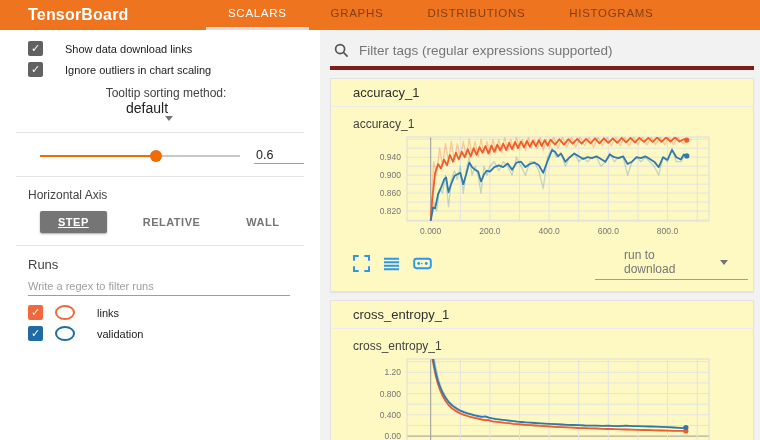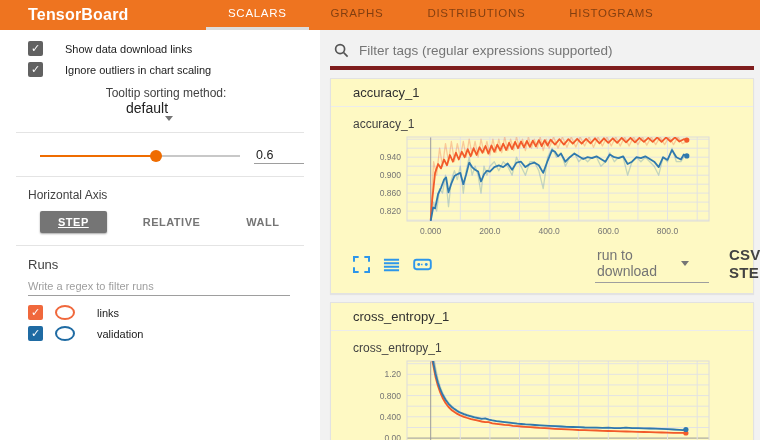--- a/index.html
+++ b/index.html
@@ -49,21 +49,21 @@
   .search-input::placeholder{color:#757575;}
   .panel{background:#fef9c3;border:1px solid #e2e2e2;box-shadow:0 1px 1px rgba(0,0,0,.06);margin:8px 2px 0 0;}
   .panel-header{font-size:13px;color:#303030;padding:6px 12px 6px 22px;border-bottom:1px solid #ececec;cursor:pointer;}
   .chart-card{padding:6px 8px 4px 12px;}
   .chart-title{font-size:12px;color:#424242;padding:4px 0 2px 10px;}
   .chart-box{margin-left:12px;}
   .chart-footer{display:flex;align-items:center;padding:2px 0 6px 10px;}
   .icon-btn{width:19px;height:19px;margin-right:13px;cursor:pointer;display:inline-flex;align-items:center;justify-content:center;}
   .dl-select{display:flex;align-items:center;border-bottom:1px solid #9e9e9e;padding:2px 2px 3px 2px;
     margin-left:150px;cursor:pointer;}
-  .dl-select span{font-size:14px;color:#757575;margin-right:18px;}
+  .dl-select span{font-size:12px;color:#757575;margin-right:18px;margin-left:27px;}
   .dl-links{margin-left:14px;margin-right:70px;}
   .dl-links a{font-size:15px;font-weight:bold;color:#424242;text-decoration:none;margin-left:6px;letter-spacing:.3px;cursor:pointer;}
   svg text{font-family:"Liberation Sans",sans-serif;}
 </style>
 </head>
 <body>
 
 <div class="app">
 
   <header>

